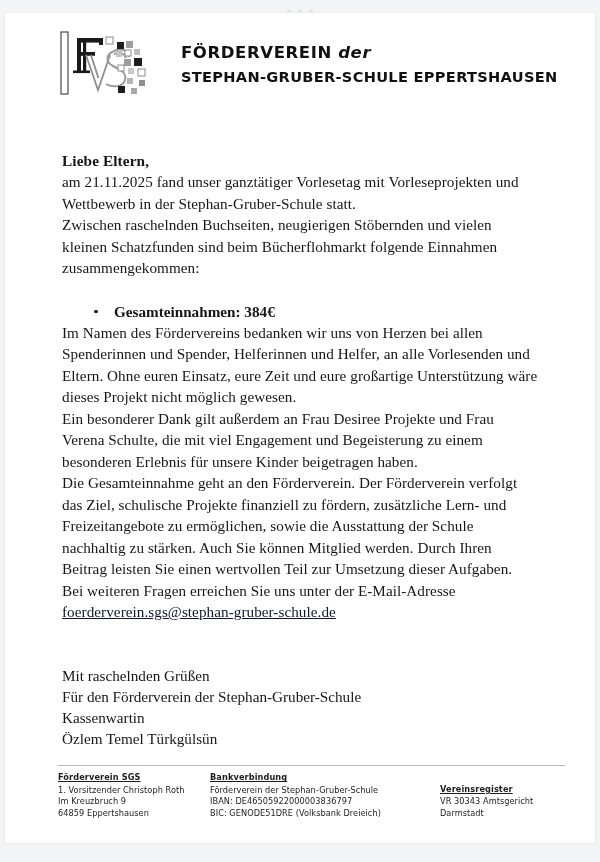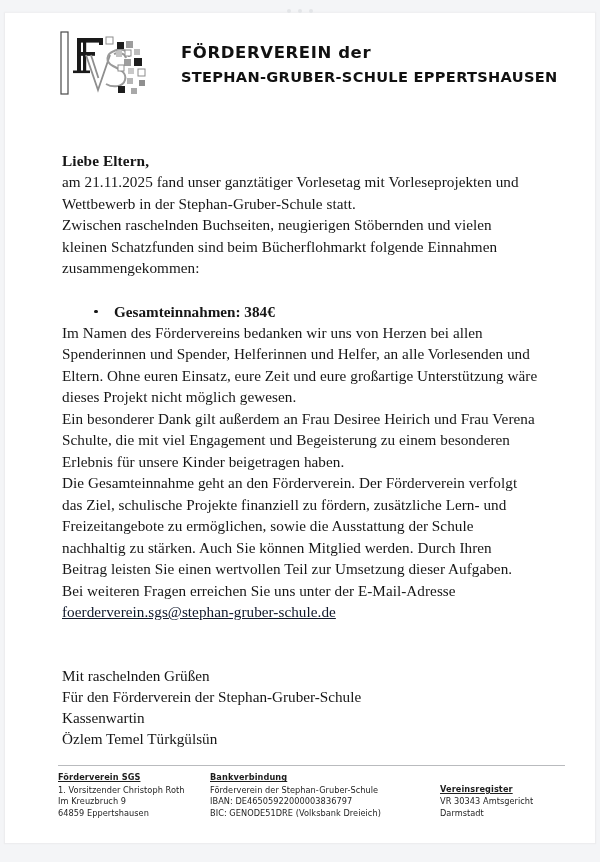--- a/index.html
+++ b/index.html
@@ -98,20 +98,21 @@
     font-size: 16.5px;
     line-height: 24px;
   }
   .header-line-2 {
     font-size: 14.6px;
     line-height: 24px;
     letter-spacing: 0.3px;
   }
   .header-line .lower {
     text-transform: none;
+    font-style: italic;
   }
 
   
   .body-area {
     padding: 0 56px 0 57px;
     box-sizing: border-box;
     color: #161616;
   }
 
   .salutation {
@@ -284,21 +285,21 @@
         <p class="para p-gap-1">am 21.11.2025 fand unser ganztätiger Vorlesetag mit Vorleseprojekten und Wettbewerb in der Stephan-Gruber-Schule statt.</p>
 
         <p class="para p-gap-2">Zwischen raschelnden Buchseiten, neugierigen Stöbernden und vielen kleinen Schatzfunden sind beim Bücherflohmarkt folgende Einnahmen zusammengekommen:</p>
 
         <ul class="bullets">
           <li>Gesamteinnahmen: 384€</li>
         </ul>
 
         <p class="para p-gap-2">Im Namen des Fördervereins bedanken wir uns von Herzen bei allen Spenderinnen und Spender, Helferinnen und Helfer, an alle Vorlesenden und Eltern. Ohne euren Einsatz, eure Zeit und eure großartige Unterstützung wäre dieses Projekt nicht möglich gewesen.</p>
 
-        <p class="para p-gap-2">Ein besonderer Dank gilt außerdem an Frau Desiree Heirich und Frau Verena Schulte, die mit viel Engagement und Begeisterung zu einem besonderen Erlebnis für unsere Kinder beigetragen haben.</p>
+        <p class="para p-gap-2">Ein besonderer Dank gilt außerdem an Frau Desiree Projekte und Frau Verena Schulte, die mit viel Engagement und Begeisterung zu einem besonderen Erlebnis für unsere Kinder beigetragen haben.</p>
 
         <p class="para p-gap-2"><span>Die Gesamteinnahme geht an den Förderverein. Der Förderverein verfolgt das Ziel, schulische Projekte finanziell zu fördern, zusätzliche Lern- und Freizeitangebote zu ermöglichen, sowie die Ausstattung der Schule nachhaltig zu stärken. Auch Sie können Mitglied werden. Durch Ihren Beitrag leisten Sie einen wertvollen Teil zur Umsetzung dieser Aufgaben.</span><br><span>Bei weiteren Fragen erreichen Sie uns unter der E-Mail-Adresse</span><br><a class="mail-link" href="#">foerderverein.sgs@stephan-gruber-schule.de</a></p>
 
         <div class="closing">
           <div>Mit raschelnden Grüßen</div>
           <div>Für den Förderverein der Stephan-Gruber-Schule</div>
           <div>Kassenwartin</div>
           <div>Özlem Temel Türkgülsün</div>
         </div>
       </div>

